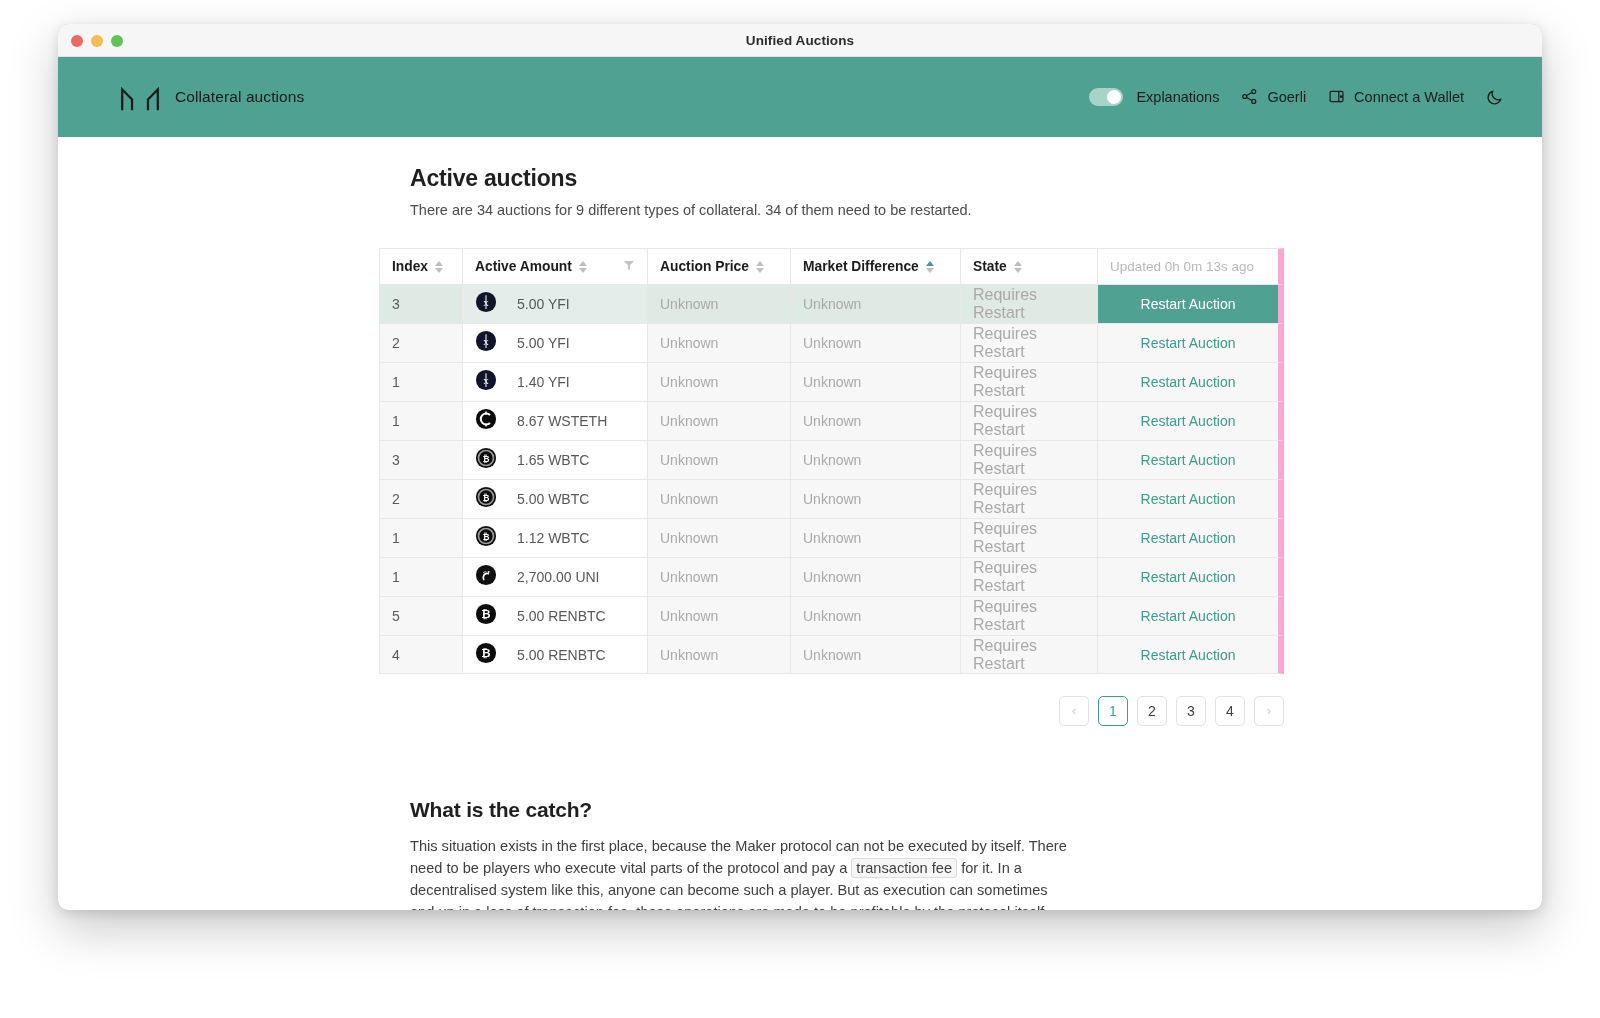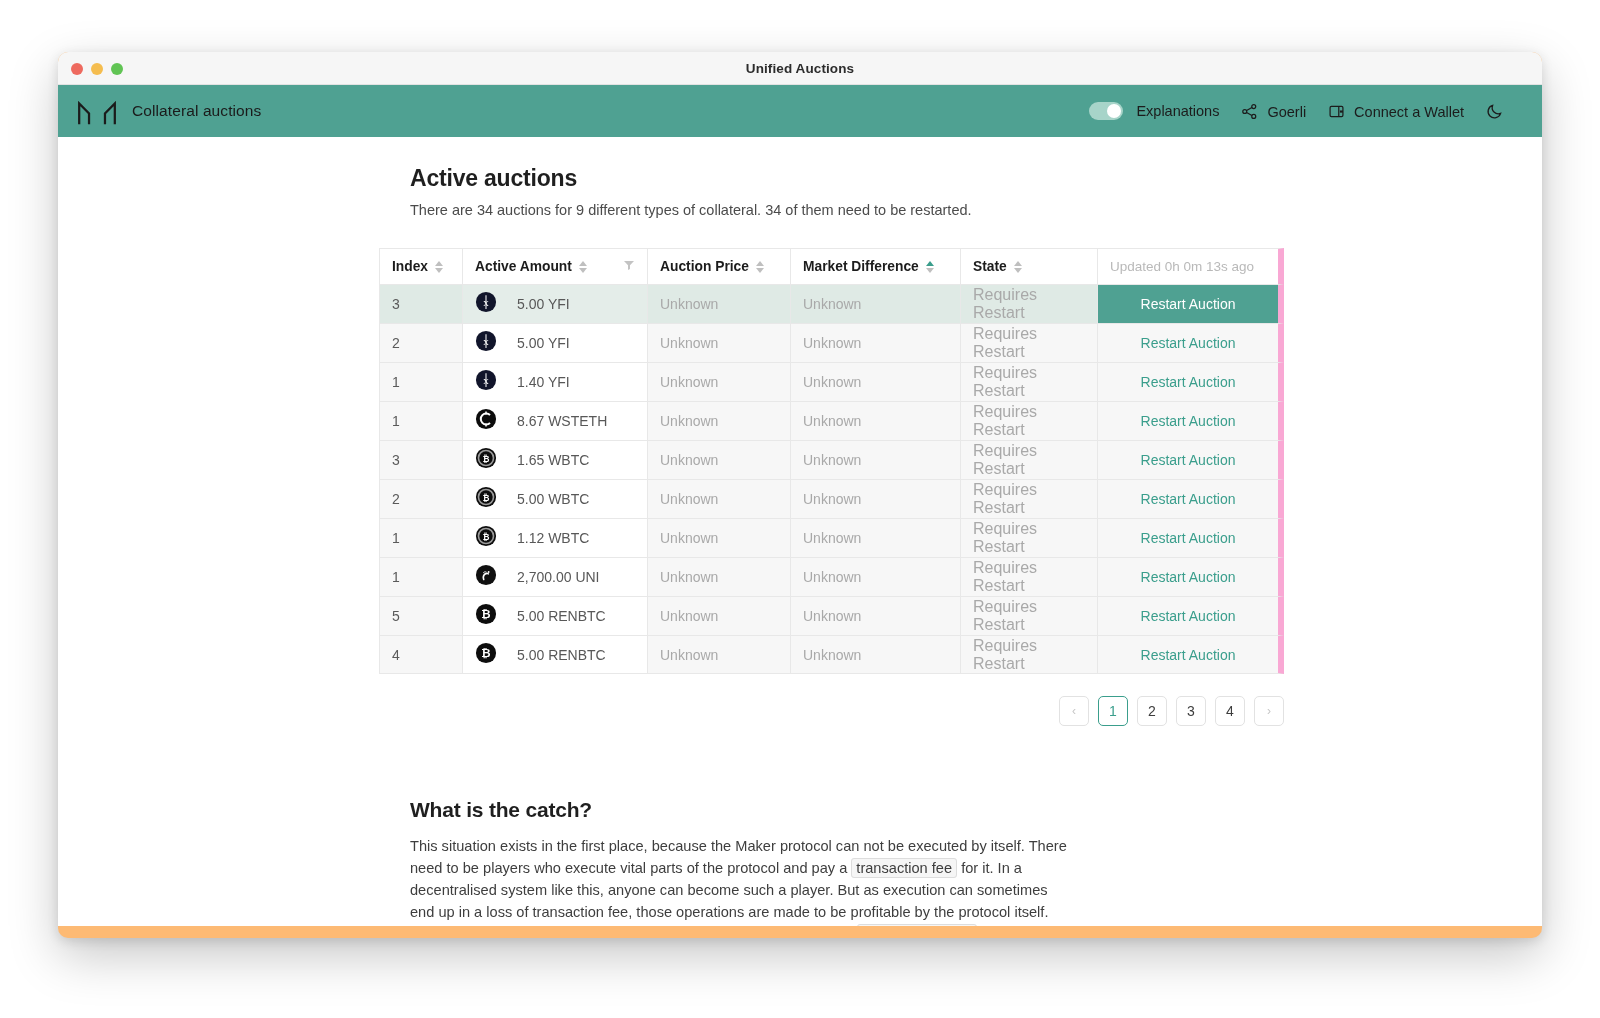--- a/index.html
+++ b/index.html
@@ -11,23 +11,23 @@
   }
   .desktop {
     position: relative;
     width: 1600px; height: 1018px;
     background: #ffffff;
   }
 
   
   .window {
     position: absolute;
-    left: 58px; top: 52px;
+    left: 58px; top: 24px;
     width: 1484px; height: 886px;
-    background: #fdba74;
+    background: #f0abfc;
     border-radius: 10px;
     box-shadow: 0 18px 50px rgba(0,0,0,0.22), 0 3px 12px rgba(0,0,0,0.12);
     overflow: hidden;
   }
   .titlebar {
     position: relative;
     height: 33px;
     background: #f6f6f6;
     border-bottom: 1px solid #e2e2e2;
     display: flex;
@@ -42,32 +42,32 @@
   .dot.yellow { background: #f5bd4f; }
   .dot.green { background: #61c454; }
   .title-text {
     width: 100%; text-align: center;
     font-size: 13.5px; font-weight: bold; color: #2c2c2c;
     letter-spacing: 0.1px;
   }
 
   
   .appbar {
-    height: 52px;
+    height: 80px;
     background: #4fa192;
     display: flex; align-items: center;
-    padding: 0 38px 0 18px;
+    padding: 0 38px 0 61px;
     position: relative;
   }
   .brand { display: flex; align-items: center; gap: 14px; }
   .maker-logo { width: 42px; height: 30px; display: block; }
   .brand-label { font-size: 15.5px; color: #1b1b1b; letter-spacing: 0.1px; }
   .appbar-right {
     margin-left: auto;
-    display: flex; align-items: flex-end; gap: 22px;
+    display: flex; align-items: flex-start; gap: 22px;
   }
   .toggle-wrap { display: flex; align-items: center; gap: 13px; }
   .toggle {
     width: 34px; height: 18px; border-radius: 9px;
     background: #a7d4c9;
     position: relative;
     cursor: pointer;
   }
   .toggle .knob {
     position: absolute; top: 2px; right: 2px;

